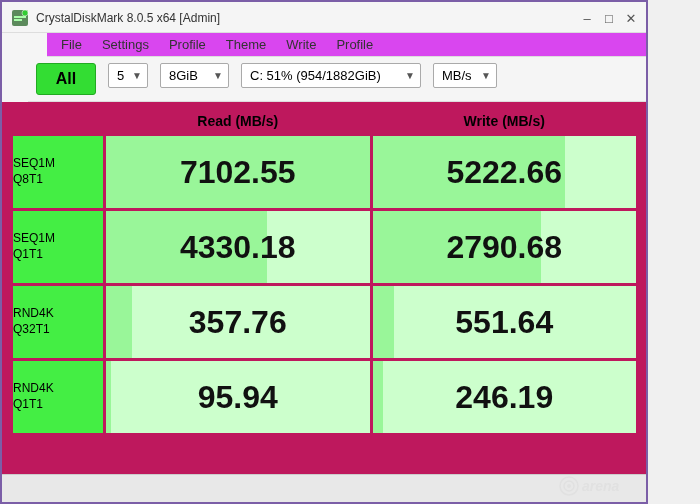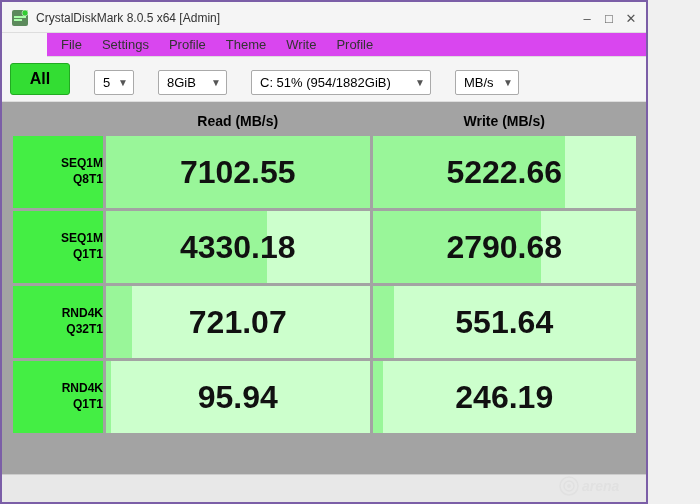--- a/index.html
+++ b/index.html
@@ -76,26 +76,27 @@
       padding: 2px 8px;
       font-size: 13px;
       color: #333;
       cursor: pointer;
       border-radius: 2px;
     }
 
     
     .toolbar {
       display: flex;
-      align-items: flex-end;
+      align-items: flex-start;
       padding: 6px 8px;
-      gap: 24px;
+      gap: 12px;
       background: #f5f5f5;
       border-bottom: 1px solid #ddd;
       flex-shrink: 0;
+      margin-left: 26px;
     }
     .all-btn {
       background: #33dd33;
       color: #000;
       font-weight: bold;
       font-size: 16px;
       padding: 6px 18px;
       border: 1px solid #22aa22;
       border-radius: 3px;
       cursor: pointer;
@@ -124,21 +125,21 @@
       pointer-events: none;
       font-size: 10px;
       color: #555;
     }
 
     
     .main-content {
       flex: 1;
       display: flex;
       flex-direction: column;
-      background: #a3a3a3;
+      background: #be185d;
       padding: 4px 7px 8px 8px;
     }
 
     
     .bench-table {
       width: 100%;
       border-collapse: separate;
       border-spacing: 3px;
     }
     .bench-table thead tr th {
@@ -153,23 +154,23 @@
     .bench-table thead tr th.write-header { color: #000; }
 
     .bench-table tbody tr td {
       padding: 0;
       border: none;
     }
 
     .label-cell {
       background: #44ee44;
       border: 1px solid #22aa22;
-      text-align: right;
+      text-align: left;
       font-size: 12px;
-      font-weight: bold;
+      font-weight: normal;
       color: #000;
       padding: 6px 4px;
       line-height: 1.3;
       height: 72px;
       vertical-align: middle;
     }
 
     .value-cell {
       position: relative;
       background: #ccffcc;
@@ -318,21 +319,21 @@
     </td>
             <td class="value-cell">
       <div class="value-bar" style="width:64%"></div>
       <span class="value-text">2790.68</span>
     </td>
           </tr>
           <tr>
             <td class="label-cell"><span>RND4K<br>Q32T1</span></td>
             <td class="value-cell">
       <div class="value-bar" style="width:10%"></div>
-      <span class="value-text">721.07</span>
+      <span class="value-text">357.76</span>
     </td>
             <td class="value-cell">
       <div class="value-bar" style="width:8%"></div>
       <span class="value-text">551.64</span>
     </td>
           </tr>
           <tr>
             <td class="label-cell"><span>RND4K<br>Q1T1</span></td>
             <td class="value-cell">
       <div class="value-bar" style="width:2%"></div>

